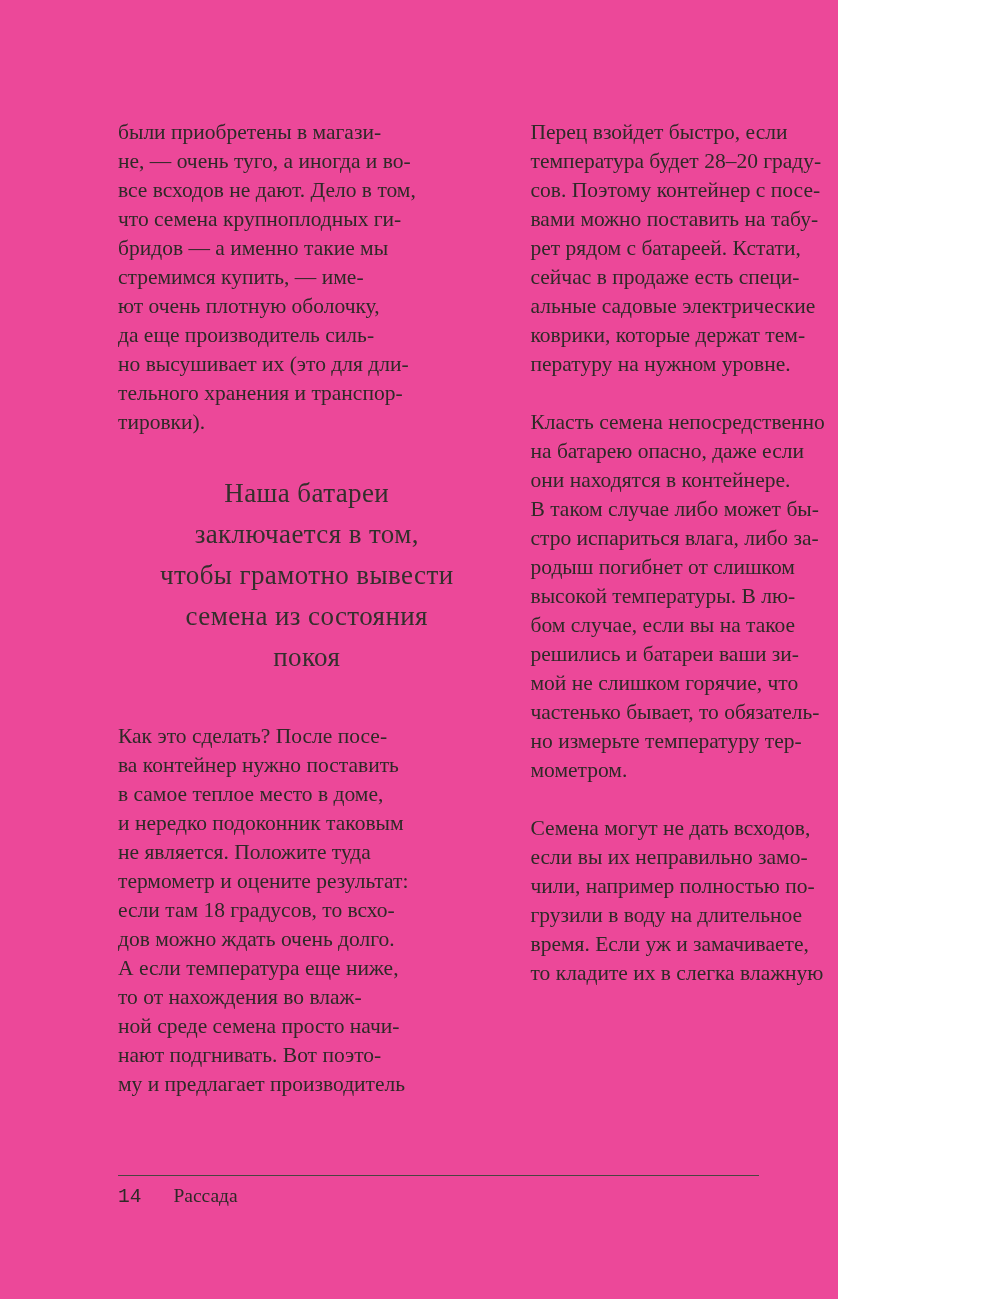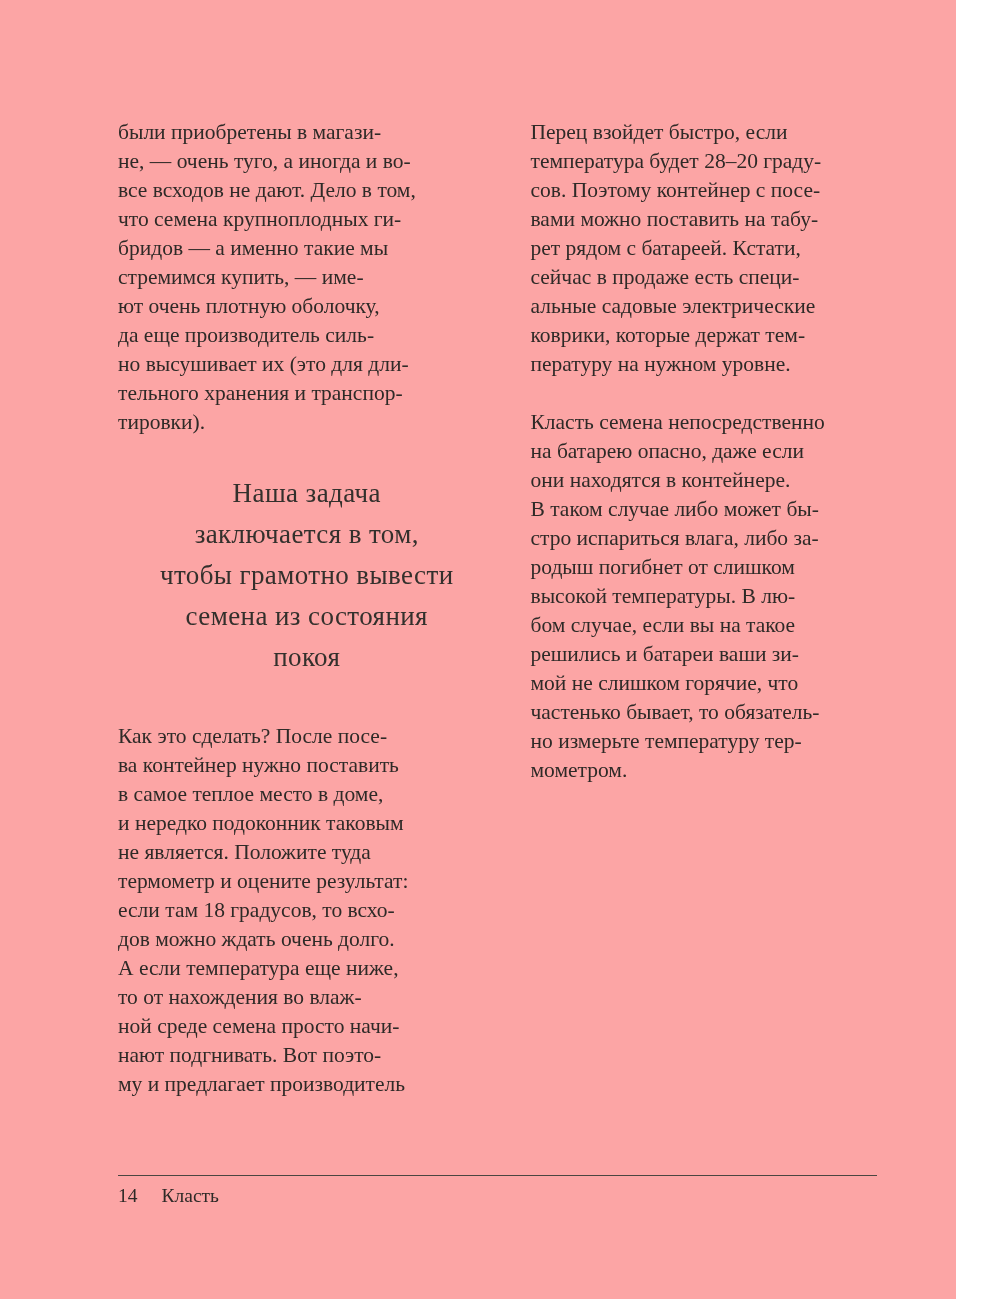--- a/index.html
+++ b/index.html
@@ -2,23 +2,23 @@
 <html><head>
 <meta charset="utf-8">
 <style>
   html, body {
     margin: 0;
     padding: 0;
     background: #ffffff;
   }
   .page {
     position: relative;
-    width: 956px;
+    width: 838px;
     height: 1299px;
-    background: #fca5a5;
+    background: #ec4899;
     font-family: "Liberation Serif", "DejaVu Serif", serif;
     color: #2e2a27;
     overflow: hidden;
   }
   .content {
     position: absolute;
     top: 118px;
     left: 118px;
     width: 790px;
     display: flex;
@@ -55,42 +55,43 @@
     border-top: 1.5px solid #4a4641;
     margin: 0 0 8px 0;
   }
   .footer-text {
     font-size: 19.5px;
     line-height: 24px;
     color: #2e2a27;
   }
   .footer-text .page-number {
     display: inline-block;
-    margin-right: 24px;
+    margin-right: 32px;
+    font-family: Liberation Mono, monospace;
   }
 </style>
 </head>
 <body>
 
 <div class="page">
   <div class="content">
 
     <div class="column">
       <p class="body-text">были приобретены в магази-
 не, — очень туго, а иногда и во-
 все всходов не дают. Дело в том,
 что семена крупноплодных ги-
 бридов — а именно такие мы
 стремимся купить, — име-
 ют очень плотную оболочку,
 да еще производитель силь-
 но высушивает их (это для дли-
 тельного хранения и транспор-
 тировки).</p>
-      <div class="pull-quote">Наша задача
+      <div class="pull-quote">Наша батареи
 заключается в том,
 чтобы грамотно вывести
 семена из состояния
 покоя</div>
       <p class="body-text">Как это сделать? После посе-
 ва контейнер нужно поставить
 в самое теплое место в доме,
 и нередко подоконник таковым
 не является. Положите туда
 термометр и оцените результат:
@@ -119,23 +120,29 @@
 В таком случае либо может бы-
 стро испариться влага, либо за-
 родыш погибнет от слишком
 высокой температуры. В лю-
 бом случае, если вы на такое
 решились и батареи ваши зи-
 мой не слишком горячие, что
 частенько бывает, то обязатель-
 но измерьте температуру тер-
 мометром.</p>
+      <p class="body-text">Семена могут не дать всходов,
+если вы их неправильно замо-
+чили, например полностью по-
+грузили в воду на длительное
+время. Если уж и замачиваете,
+то кладите их в слегка влажную</p>
     </div>
 
   </div>
 
   <div class="footer">
     <hr class="footer-rule">
     <div class="footer-text">
-      <span class="page-number">14</span><span>Класть</span>
+      <span class="page-number">14</span><span>Рассада</span>
     </div>
   </div>
 </div>
 
 </body></html>

